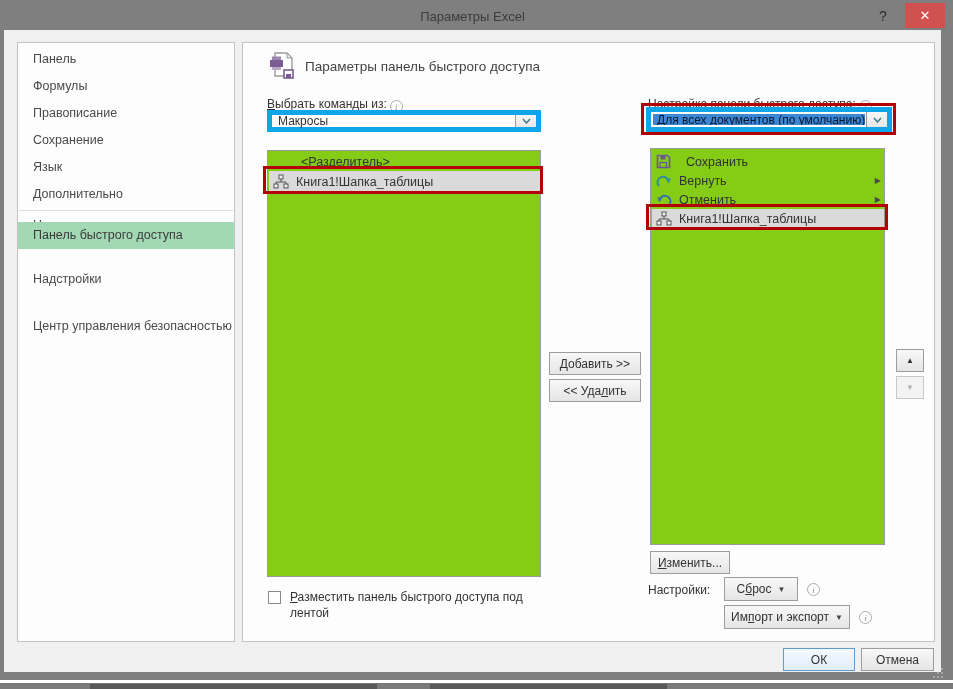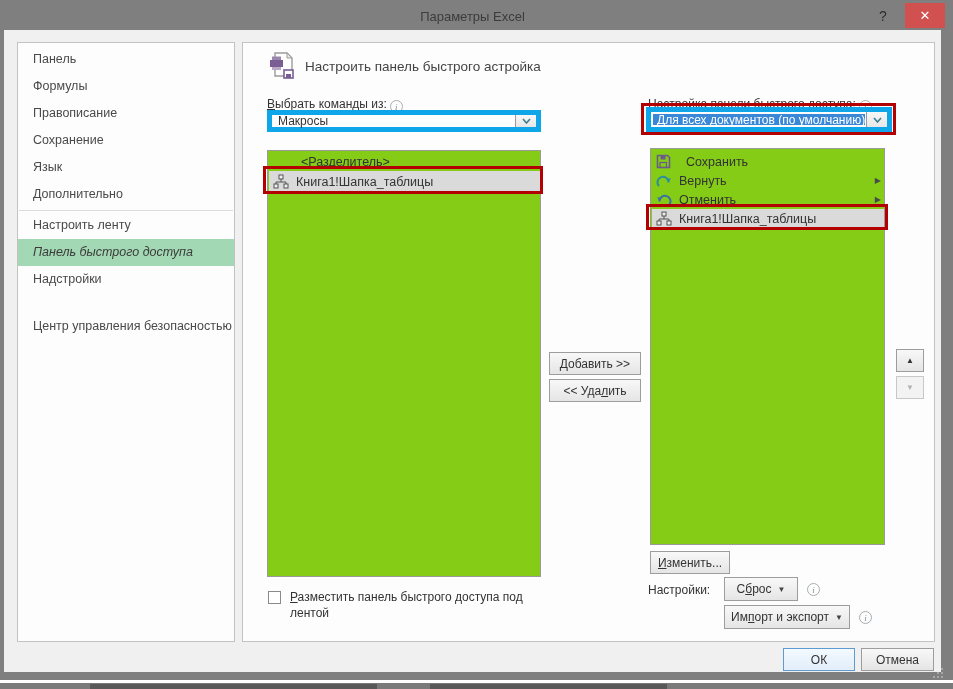--- a/index.html
+++ b/index.html
@@ -50,21 +50,21 @@
   .btn{display:flex;align-items:center;justify-content:center;
     background:linear-gradient(#f8f8f8,#e5e5e5);border:1px solid #9d9d9d;
     font-size:12px;color:#333;cursor:default;}
   .btn.disabled{background:#f3f3f3;border-color:#c8c8c8;color:#b3b3b3;}
   .btn.focused{border:1px solid #5e9bd1;background:linear-gradient(#f3f9ff,#e2eefa);}
   .caret{font-size:8px;margin-left:6px;color:#444;}
   
   .redbox{border:3px solid #b30000;background:transparent;pointer-events:none;}
   
   #qat-sel{position:absolute;left:2px;top:2px;bottom:2px;right:22px;
-    background:#3a87d8;color:#ffffff;font-size:12px;display:flex;
+    background:#3a87d8;color:#0f172a;font-size:12px;display:flex;
     align-items:center;padding-left:4px;white-space:nowrap;overflow:hidden;}
   
   .cbox{width:13px;height:13px;background:#fff;border:1px solid #8a8a8a;}
   
   #help-btn{right:60px;top:6px;width:20px;height:20px;color:#2e2e2e;
     font-size:14px;display:flex;align-items:center;justify-content:center;}
   #close-btn{left:905px;top:3px;width:40px;height:25px;background:#d15050;
     color:#fff;font-size:13px;display:flex;align-items:center;justify-content:center;}
   #grip{right:9px;bottom:10px;}
 </style>
@@ -88,37 +88,37 @@
 
 <div class="abs panel" style="left:17px;top:42px;width:218px;height:600px;"></div>
 <div class="abs side-item" style="top:46px;">Панель</div>
 <div class="abs side-item" style="top:73px;">Формулы</div>
 <div class="abs side-item" style="top:100px;">Правописание</div>
 <div class="abs side-item" style="top:127px;">Сохранение</div>
 <div class="abs side-item" style="top:154px;">Язык</div>
 <div class="abs side-item" style="top:181px;">Дополнительно</div>
 <div class="abs side-divider" style="top:210px;"></div>
 <div class="abs side-item" style="top:212px;">Настроить ленту</div>
-<div class="abs side-item sel" style="top:239px;font-style:italic;">Панель быстрого доступа</div>
+<div class="abs side-item sel" style="top:222px;">Панель быстрого доступа</div>
 <div class="abs side-item" style="top:266px;">Надстройки</div>
 <div class="abs side-item" style="top:280px;margin-top:33px;">Центр управления безопасностью</div>
 
 <div class="abs panel" style="left:242px;top:42px;width:693px;height:600px;"></div>
 
 <svg class="abs" style="left:268px;top:50px;" width="28" height="30" viewBox="0 0 28 30">
   <path d="M7 3 h12 l5 5 v18 h-17 z" fill="#fff" stroke="#9a9a9a" stroke-width="1.4"></path>
   <path d="M19 3 l5 5 h-5 z" fill="#e8e8e8" stroke="#9a9a9a" stroke-width="1"></path>
   <rect x="2" y="10" width="13" height="7" fill="#7a5d93"></rect>
   <rect x="4" y="7" width="9" height="3" fill="#8d7”10a" fill-opacity="0"></rect>
   <rect x="4" y="6.5" width="9" height="3.5" fill="#9b86ad"></rect>
   <rect x="4" y="17" width="9" height="3" fill="#b9a9c6"></rect>
   <rect x="16" y="20" width="9" height="8" fill="#fff" stroke="#7a5d93" stroke-width="1.6"></rect>
   <rect x="18" y="24" width="5" height="4" fill="#7a5d93"></rect>
 </svg>
-<div class="abs" id="hdr-title" style="left:305px;top:59px;">Настроить панель быстрого астройка</div>
+<div class="abs" id="hdr-title" style="left:305px;top:59px;">Параметры панель быстрого доступа</div>
 
 <div class="abs lbl" style="left:267px;top:97px;">
   <span class="ukey">В</span><span>ыбрать команды из:</span><span class="info"></span>
 </div>
 <div class="abs combo" style="left:267px;top:110px;width:274px;height:22px;">
   <span class="combo-text">Макросы</span>
   <span class="combo-arrow">
     <svg width="9" height="6" viewBox="0 0 9 6">
         <polyline points="1,1 4.5,5 8,1" fill="none" stroke="#3f7f8f" stroke-width="1.6"></polyline>
       </svg>

